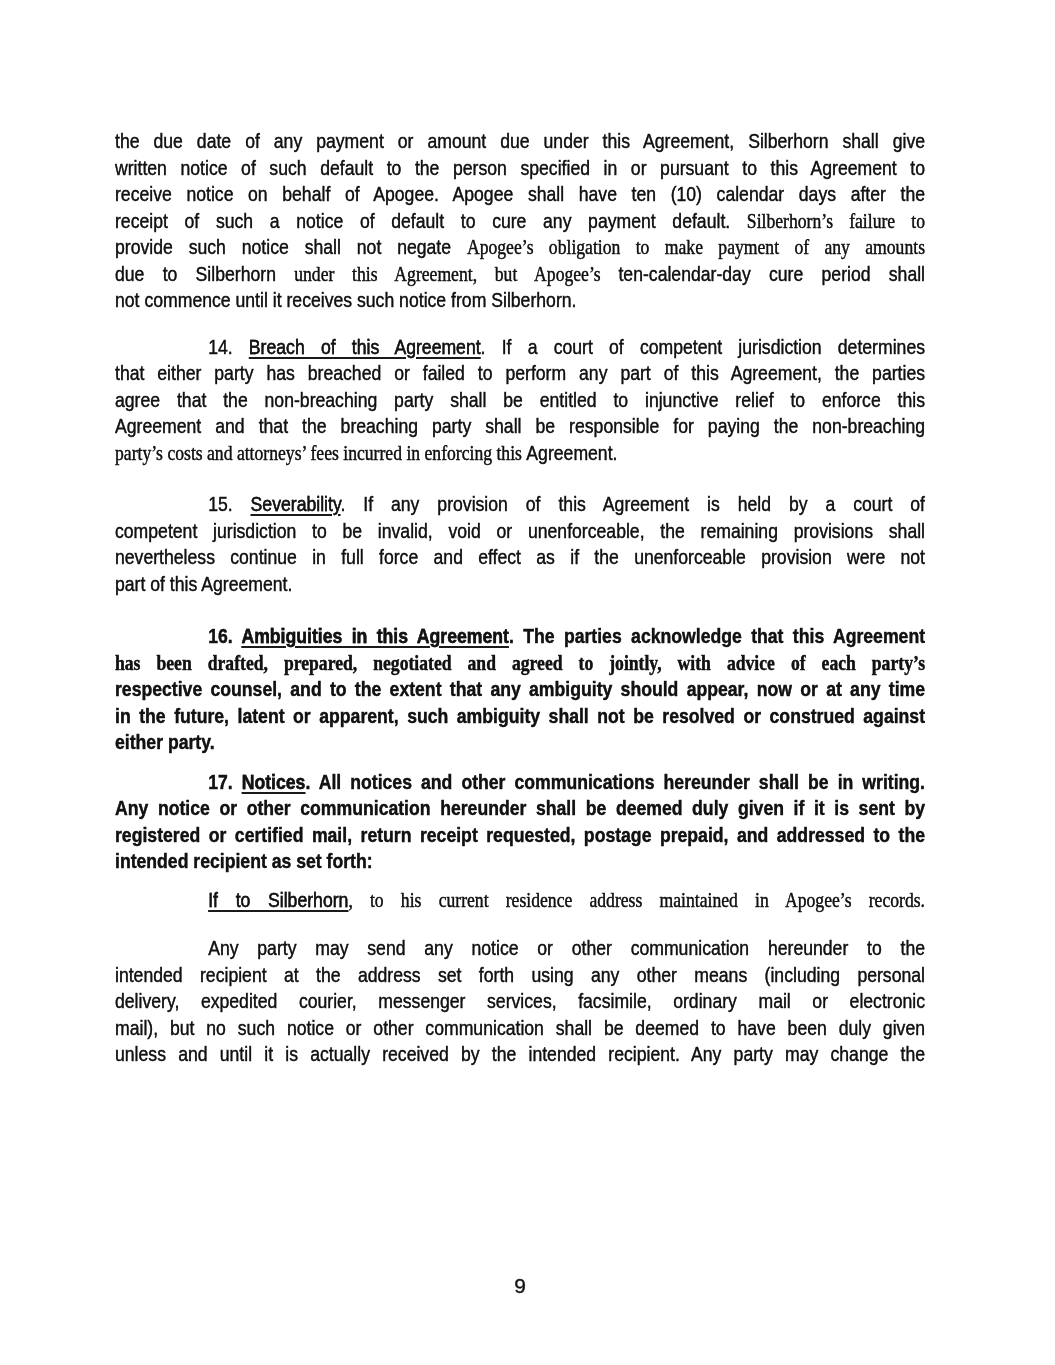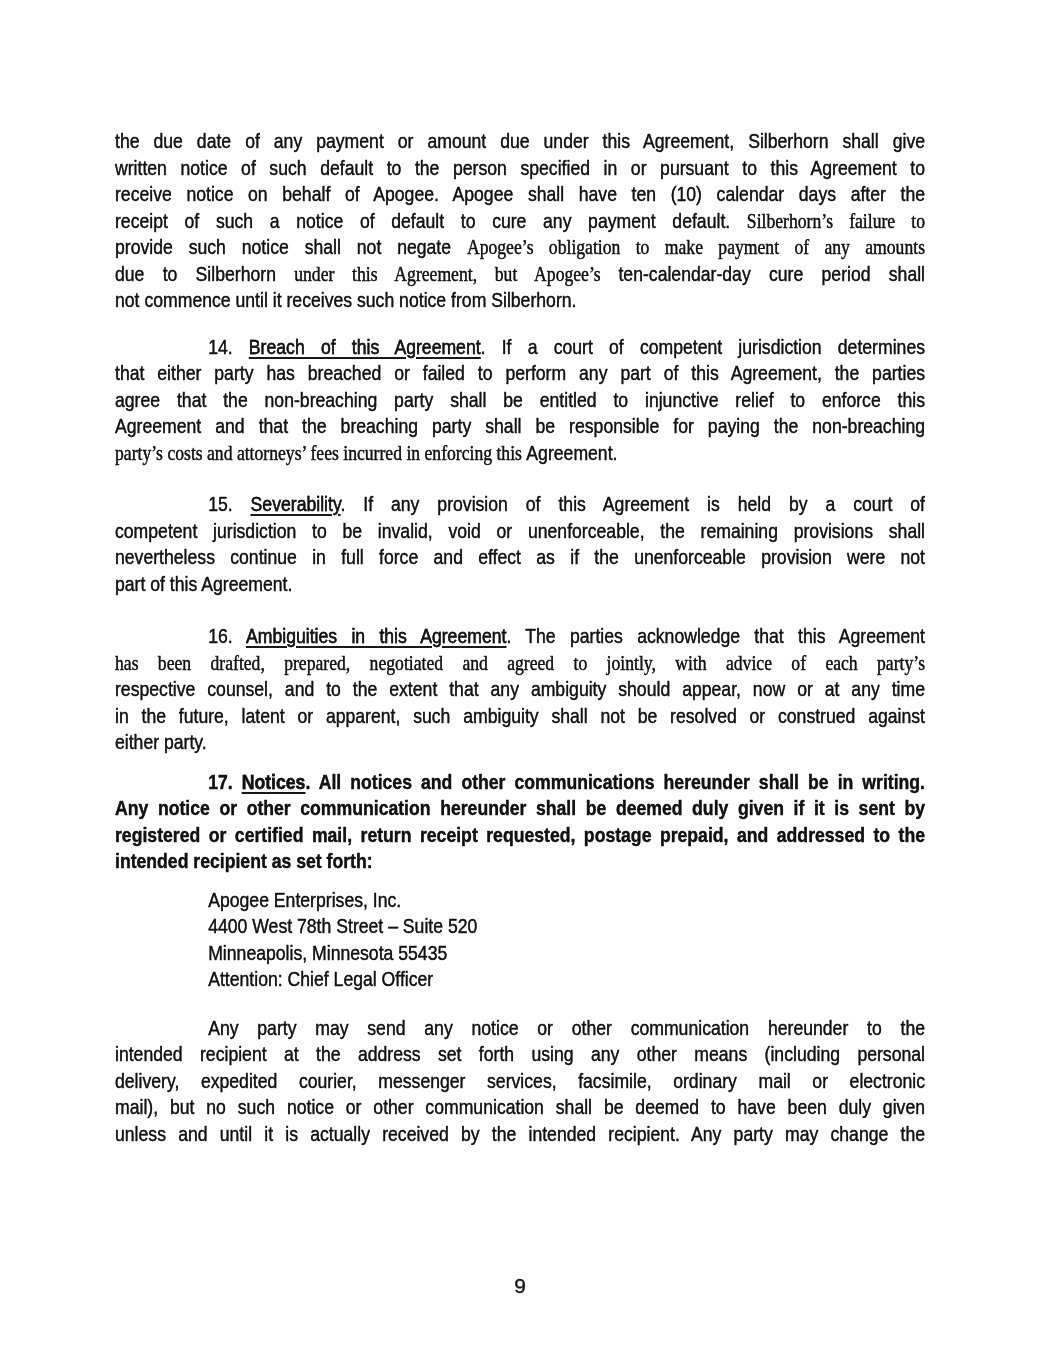--- a/index.html
+++ b/index.html
@@ -43,21 +43,21 @@
   .l { text-align: left; text-align-last: left; }
   .ind { text-indent: 111px; }
   .serif { font-family: "Liberation Serif", serif; }
   .u {
     text-decoration: underline;
     text-decoration-thickness: 2px;
     text-underline-offset: 3px;
   }
   .mt20 { margin-top: 20px; }
   .mt25 { margin-top: 25px; }
-  .mt26 { margin-top: 26px; }
+  .mt26 { margin-top: 26px; font-weight: bold; }
   .mt13 { margin-top: 13px; font-weight: bold; }
   .mt24 { margin-top: 24px; }
   .mt12 { margin-top: 12px; }
   .mt22 { margin-top: 22px; }
   .page-number {
     position: absolute;
     left: 115px;
     top: 1272px;
     width: 810px;
     height: 27px;
@@ -106,28 +106,25 @@
       <div class="ln l">either party.</div>
     </div>
 
     <div class="mt13">
       <div class="ln j ind"><span>17. </span><span class="u">Notices</span><span>. All notices and other communications hereunder shall be in writing.</span></div>
       <div class="ln j">Any notice or other communication hereunder shall be deemed duly given if it is sent by</div>
       <div class="ln j">registered or certified mail, return receipt requested, postage prepaid, and addressed to the</div>
       <div class="ln l">intended recipient as set forth:</div>
     </div>
 
+    <div class="mt12">
+      <div class="ln j ind"><span class="u">If to Silberhorn</span><span class="serif">, to his current residence address maintained in Apogee’s records.</span></div>
+    </div>
 
 
-    <div class="mt12">
-      <div class="ln l ind">Apogee Enterprises, Inc.</div>
-      <div class="ln l ind">4400 West 78th Street – Suite 520</div>
-      <div class="ln l ind">Minneapolis, Minnesota 55435</div>
-      <div class="ln l ind">Attention: Chief Legal Officer</div>
-    </div>
 
     <div class="mt22">
       <div class="ln j ind">Any party may send any notice or other communication hereunder to the</div>
       <div class="ln j">intended recipient at the address set forth using any other means (including personal</div>
       <div class="ln j">delivery, expedited courier, messenger services, facsimile, ordinary mail or electronic</div>
       <div class="ln j">mail), but no such notice or other communication shall be deemed to have been duly given</div>
       <div class="ln j">unless and until it is actually received by the intended recipient. Any party may change the</div>
     </div>
 
   </div>

